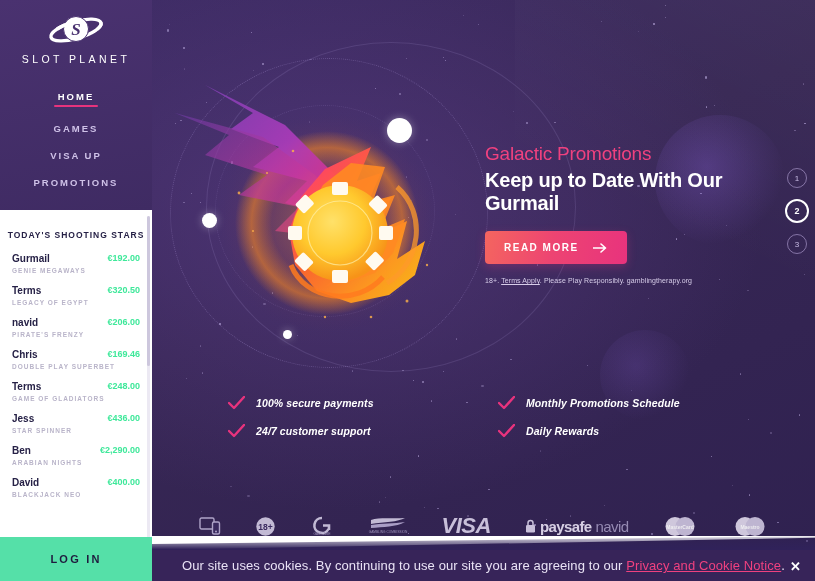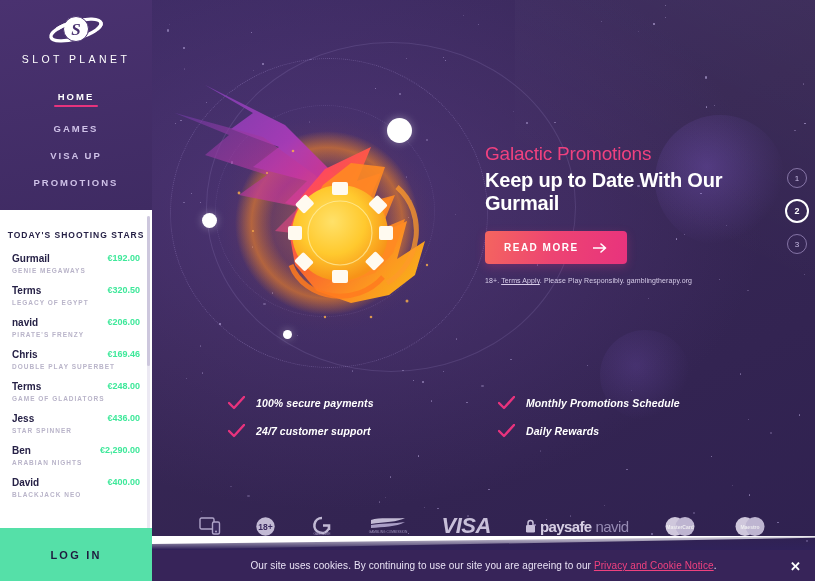--- a/index.html
+++ b/index.html
@@ -152,21 +152,21 @@
     width: 3px; bottom: 6px;
     background: #ece9f3;
     border-radius: 2px;
   }
   .panel-scroll i {
     display:block; width: 3px; height: 150px;
     background: #cdc7dd; border-radius: 2px;
   }
   .login-btn {
     position: absolute; left: 0; bottom: 0;
-    width: 152px; height: 53px;
+    width: 152px; height: 44px;
     background: #55e0a8;
     color: #1f1b3e;
     border: none;
     font-family: "Liberation Sans", sans-serif;
     font-size: 11px;
     font-weight: bold;
     letter-spacing: 2.2px;
     cursor: pointer;
   }
 
@@ -280,21 +280,21 @@
   }
   .cookiebar {
     position: absolute; left: 152px; right: 0; bottom: 0;
     height: 31px;
     background: #372459;
     display: flex; align-items: center; justify-content: center;
     z-index: 22;
   }
   .cookie-text {
     color: #e9e2f5;
-    font-size: 10px;
+    font-size: 13px;
     letter-spacing: .1px;
   }
   .cookie-text a { color: #f0417f; text-decoration: underline; }
   .cookie-close {
     position: absolute; right: 14px; top: 50%;
     transform: translateY(-50%);
     color: #ffffff;
     font-size: 13px;
     font-weight: bold;
     background: none; border: none;

